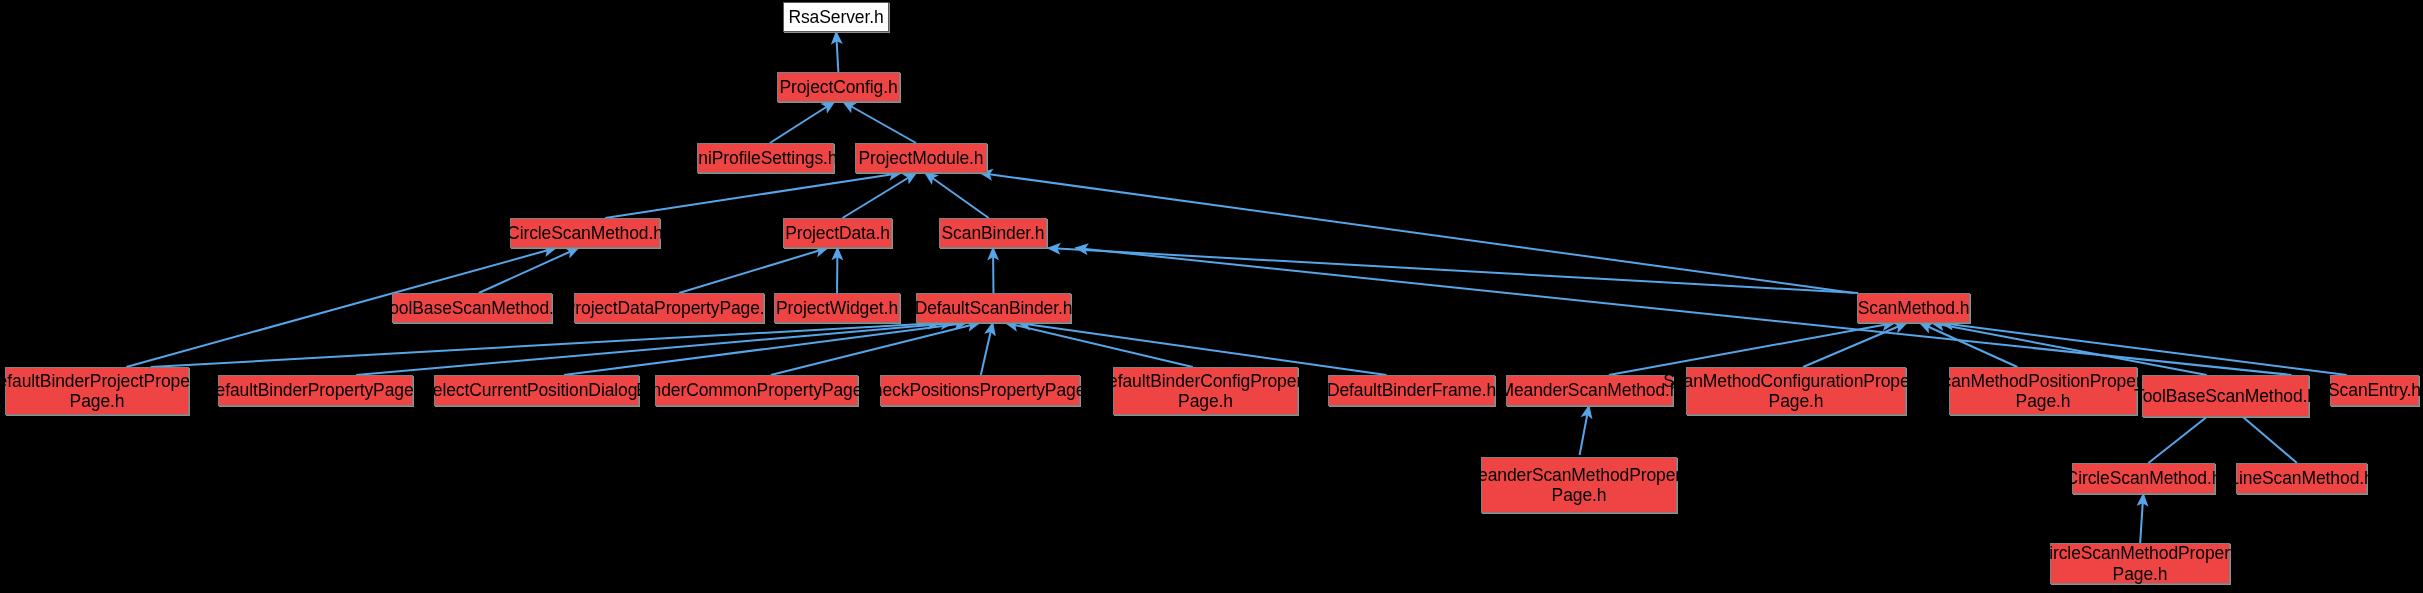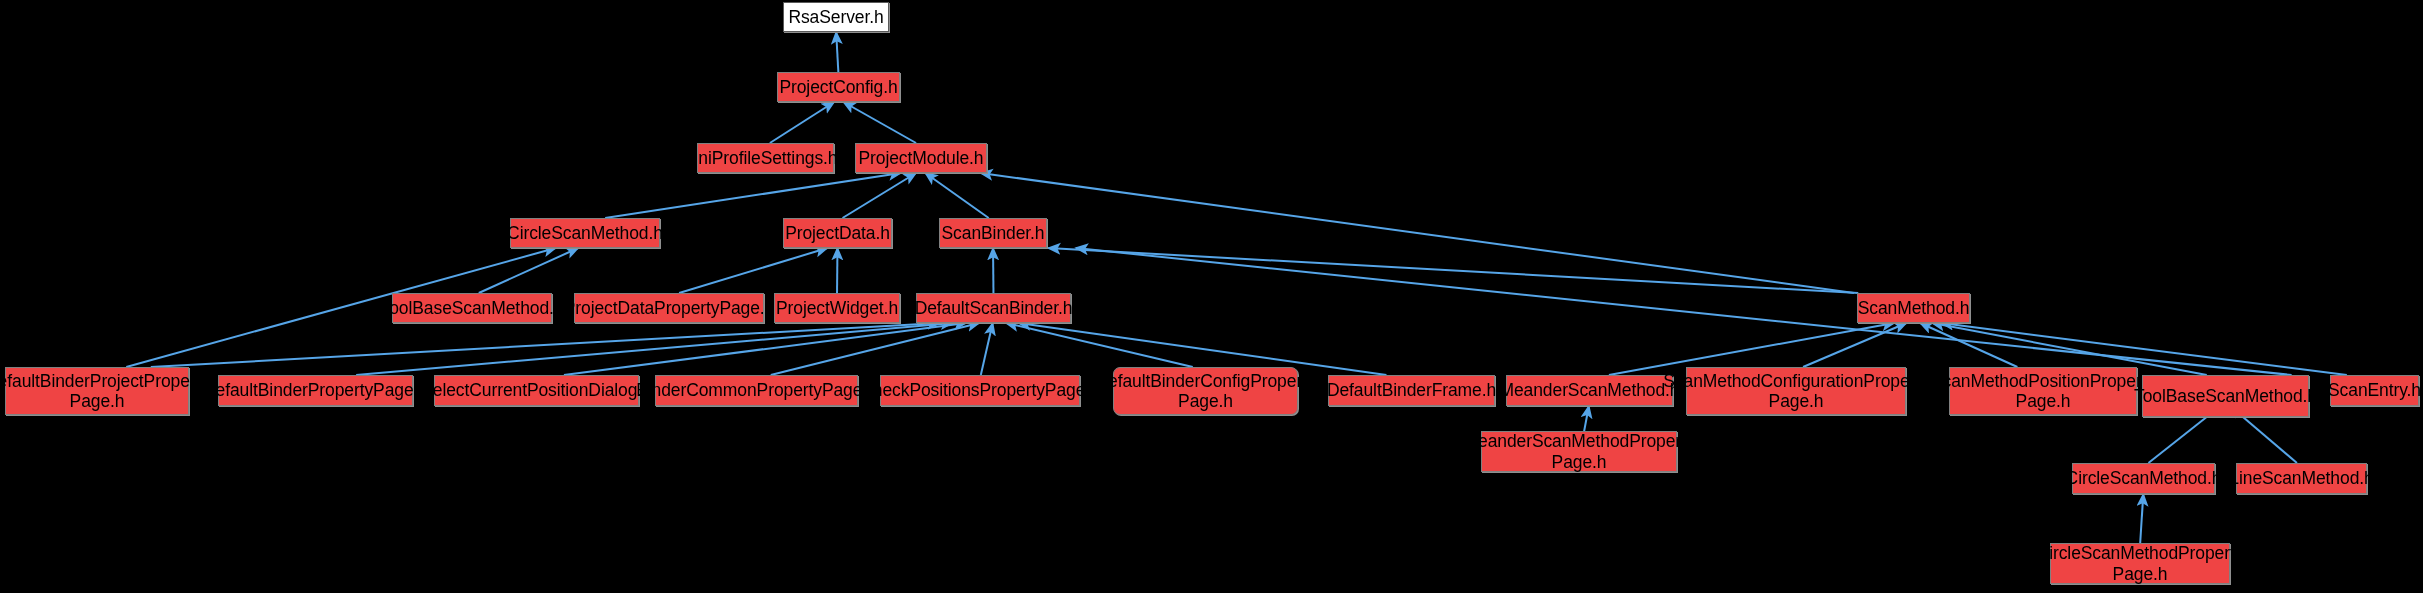--- a/index.html
+++ b/index.html
@@ -88,29 +88,29 @@
     <div class="node" style="left: 392px; top: 293px; width: 160px; height: 30px;">ToolBaseScanMethod.h</div>
     <div class="node" style="left: 574px; top: 293px; width: 190px; height: 30px;">ProjectDataPropertyPage.h</div>
     <div class="node" style="left: 774px; top: 293px; width: 126px; height: 30px;">ProjectWidget.h</div>
     <div class="node" style="left: 916px; top: 293px; width: 155px; height: 30px;">DefaultScanBinder.h</div>
     <div class="node" style="left: 5px; top: 367px; width: 184px; height: 48px;">DefaultBinderProjectProperty
 Page.h</div>
     <div class="node" style="left: 218px; top: 375px; width: 195px; height: 31px;">DefaultBinderPropertyPage.h</div>
     <div class="node" style="left: 434px; top: 375px; width: 205px; height: 31px;">SelectCurrentPositionDialog.h</div>
     <div class="node" style="left: 655px; top: 375px; width: 203px; height: 31px;">BinderCommonPropertyPage.h</div>
     <div class="node" style="left: 880px; top: 375px; width: 200px; height: 31px;">CheckPositionsPropertyPage.h</div>
-    <div class="node" style="left: 1113px; top: 367px; width: 185px; height: 48px; border-radius: 7px;">DefaultBinderConfigProperty
+    <div class="node" style="left: 1113px; top: 367px; width: 185px; height: 48px;">DefaultBinderConfigProperty
 Page.h</div>
     <div class="node" style="left: 1328px; top: 375px; width: 167px; height: 31px;">DefaultBinderFrame.h</div>
     <div class="node" style="left: 1506px; top: 375px; width: 167px; height: 31px;">MeanderScanMethod.h</div>
     <div class="node" style="left: 1686px; top: 367px; width: 220px; height: 48px;">ScanMethodConfigurationProperty
 Page.h</div>
     <div class="node" style="left: 1930px; top: 367px; width: 188px; height: 48px; margin-left: 19px;">ScanMethodPositionProperty
 Page.h</div>
     <div class="node" style="left: 2142px; top: 375px; width: 167px; height: 42px;">ToolBaseScanMethod.h</div>
     <div class="node" style="left: 2330px; top: 375px; width: 89px; height: 31px;">ScanEntry.h</div>
-    <div class="node" style="left: 1481px; top: 431px; width: 196px; height: 41px;">MeanderScanMethodProperty
+    <div class="node" style="left: 1481px; top: 457px; width: 196px; height: 56px;">MeanderScanMethodProperty
 Page.h</div>
     <div class="node" style="left: 2072px; top: 463px; width: 143px; height: 31px;">CircleScanMethod.h</div>
     <div class="node" style="left: 2236px; top: 463px; width: 131px; height: 31px;">LineScanMethod.h</div>
     <div class="node" style="left: 2050px; top: 543px; width: 180px; height: 41px;">CircleScanMethodProperty
 Page.h</div>
   </div>
 
 </body></html>

